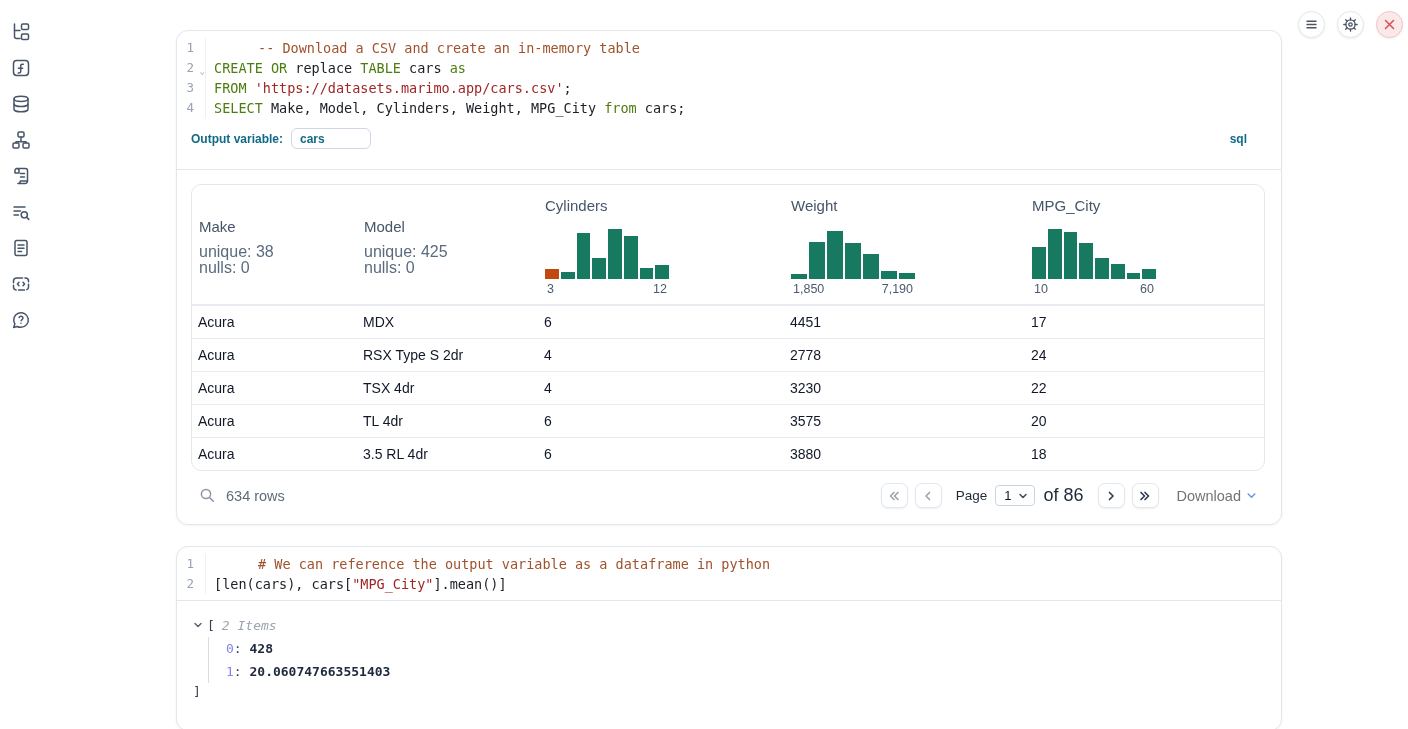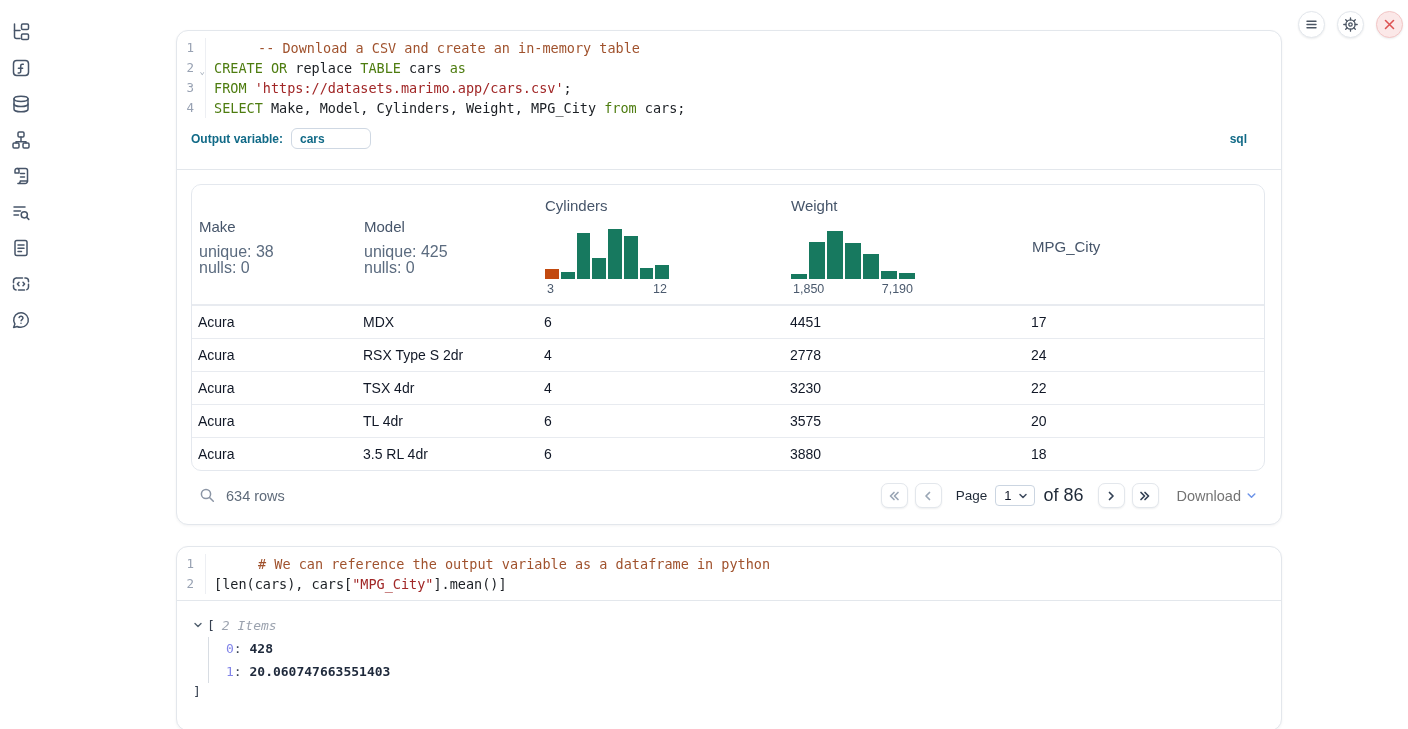--- a/index.html
+++ b/index.html
@@ -271,20 +271,36 @@
                 <div class="bar" style="height: 11%; background: rgb(23, 121, 95);"></div>
               </div>
               <div class="hist-axis">
                 <span>1,850</span>
                 <span>7,190</span>
               </div>
             </div>
           </div>
           <div class="th col-4">
             <div class="th-label">MPG_City</div>
+            <div class="hist">
+              <div class="hist-bars">
+                <div class="bar" style="height: 62%; background: rgb(23, 121, 95);"></div>
+                <div class="bar" style="height: 97%; background: rgb(23, 121, 95);"></div>
+                <div class="bar" style="height: 90%; background: rgb(23, 121, 95);"></div>
+                <div class="bar" style="height: 70%; background: rgb(23, 121, 95);"></div>
+                <div class="bar" style="height: 40%; background: rgb(23, 121, 95);"></div>
+                <div class="bar" style="height: 28%; background: rgb(23, 121, 95);"></div>
+                <div class="bar" style="height: 11%; background: rgb(23, 121, 95);"></div>
+                <div class="bar" style="height: 20%; background: rgb(23, 121, 95);"></div>
+              </div>
+              <div class="hist-axis">
+                <span>10</span>
+                <span>60</span>
+              </div>
+            </div>
           </div>
         </div>
       <div id="tbody">
           <div class="trow">
             <div class="td col-0">Acura</div>
             <div class="td col-1">MDX</div>
             <div class="td col-2">6</div>
             <div class="td col-3">4451</div>
             <div class="td col-4">17</div>
           </div>

